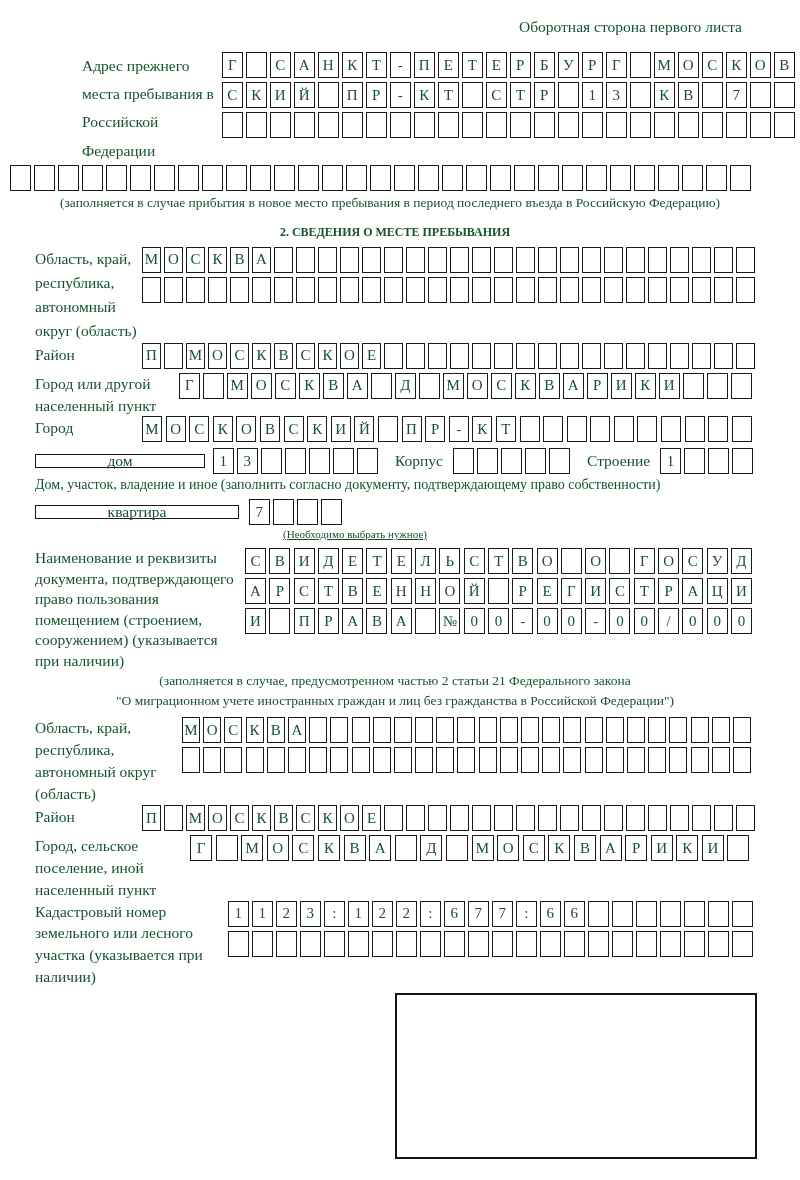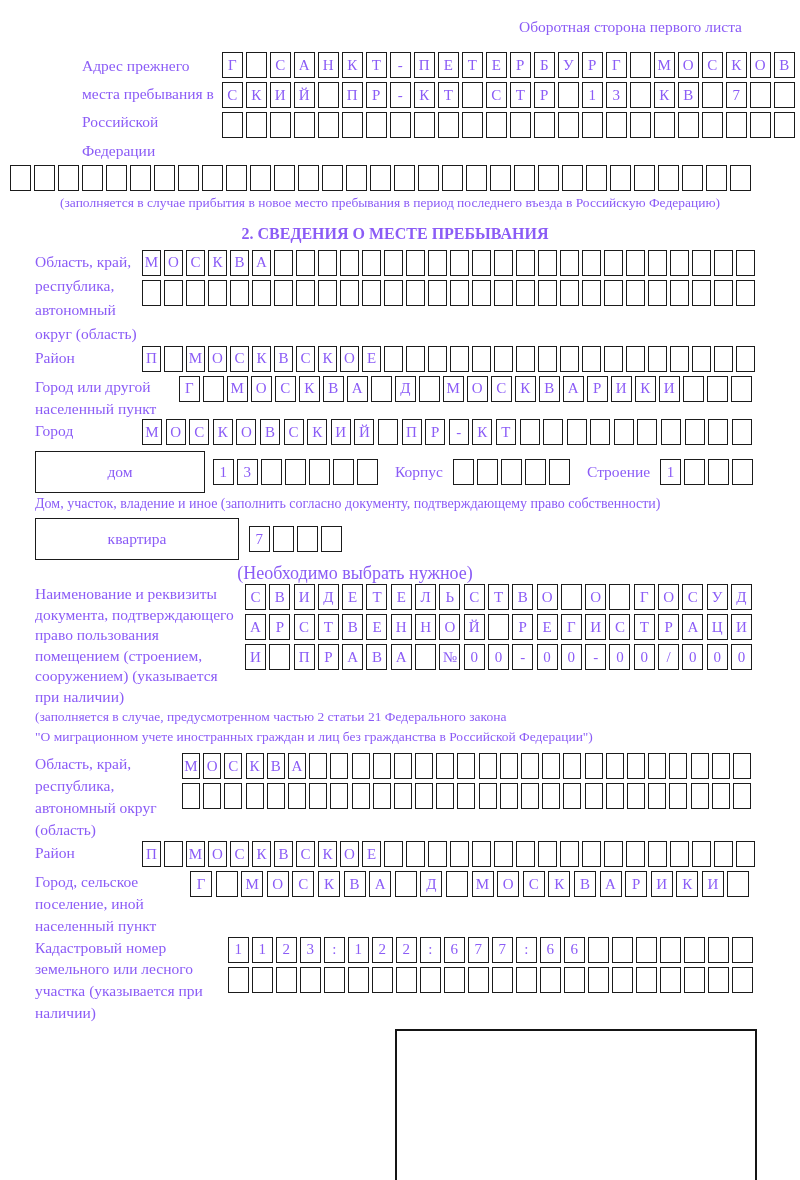--- a/index.html
+++ b/index.html
@@ -1,19 +1,19 @@
 <!DOCTYPE html>
 <html><head>
 <meta charset="utf-8">
 <style>
   html,body{margin:0;padding:0;background:#fff;}
   .page{
     width:800px;height:1180px;box-sizing:border-box;
     padding:10px 0 0 35px;overflow:hidden;position:relative;
-    font-family:"Liberation Serif","DejaVu Serif",serif;color:#8b5cf6;background:#fff;
+    font-family:"Liberation Serif","DejaVu Serif",serif;color:#14532d;background:#fff;
   }
   .header-note{font-size:15.5px;text-align:right;padding-right:58px;margin-top:8px;}
   .block{display:flex;align-items:flex-start;}
   .lbl{font-size:15.5px;line-height:1.5;flex:0 0 auto;}
   .lbl135{width:140px;line-height:1.82;margin-left:47px;}
   .lbl107{width:107px;}
   .lbl144{width:144px;line-height:1.4;}
   .lbl210{width:210px;line-height:1.32;}
   .lbl147{width:147px;line-height:1.42;}
   .lbl155{width:155px;line-height:1.4;}
@@ -27,39 +27,39 @@
   .p24 .cell{width:20.5px;margin-right:3.5px;}
   .p22 .cell{width:19px;margin-right:3px;}
   .p236 .cell{width:20px;margin-right:3.6px;}
   .p243 .cell{width:21px;margin-right:3.3px;}
   .p212 .cell{width:18px;margin-right:3.2px;}
   .p256 .cell{width:22px;margin-right:3.6px;}
   .prev{margin-top:16px;}
   .fullrow{margin-left:-25px;margin-top:0;}
   .small-note{font-size:13.5px;}
   .center-note{text-align:center;width:760px;margin-left:-25px;margin-bottom:14px;}
-  .sec-title{font-weight:bold;font-size:16px;text-align:center;width:720px;margin:8px 0 7px;}
+  .sec-title{font-weight:bold;font-size:12px;text-align:center;width:720px;margin:8px 0 7px;}
   .inline-row{display:flex;align-items:center;margin:2px 0 3px;}
   .widebox{
-    box-sizing:border-box;height:42px;border:1.7px solid #1b1b1b;
+    box-sizing:border-box;height:14px;border:1.7px solid #1b1b1b;
     display:flex;align-items:center;justify-content:center;font-size:15.5px;flex:0 0 auto;
   }
   .dom-box{width:170px;margin-right:8px;}
   .kv-box{width:204px;margin-right:10px;}
   .mid-lbl{font-size:15.5px;margin:0 10px 0 14px;flex:0 0 auto;}
   .fieldnote{font-size:14px;margin:0 0 6px;}
   .stay-row{display:flex;align-items:center;margin:7px 0 3px;font-size:15.5px;}
   .checkbox{
     box-sizing:border-box;width:22px;height:27px;border:1.7px solid #1b1b1b;
     display:inline-flex;align-items:center;justify-content:center;font-size:15px;
     margin:0 12px 0 12px;flex:0 0 auto;
   }
-  .stay-note{font-size:18px;width:640px;text-align:center;margin-bottom:0;}
+  .stay-note{font-size:11px;width:640px;text-align:center;margin-bottom:8px;text-decoration:underline;}
   .s3-head{margin-top:12px;margin-bottom:4px;}
-  .s3-note{width:720px;font-size:13.5px;line-height:1.5;}
+  .s3-note{width:720px;text-align:center;font-size:13.5px;line-height:1.5;}
   .s3-note2{margin-bottom:6px;}
   .stamp-box{width:362px;height:166px;border:2px solid #151515;margin:6px 0 5px 360px;box-sizing:border-box;background:#fff;}
 </style>
 </head>
 <body>
 
 <div class="page">
 
   <div class="header-note">Оборотная сторона первого листа</div>
 

